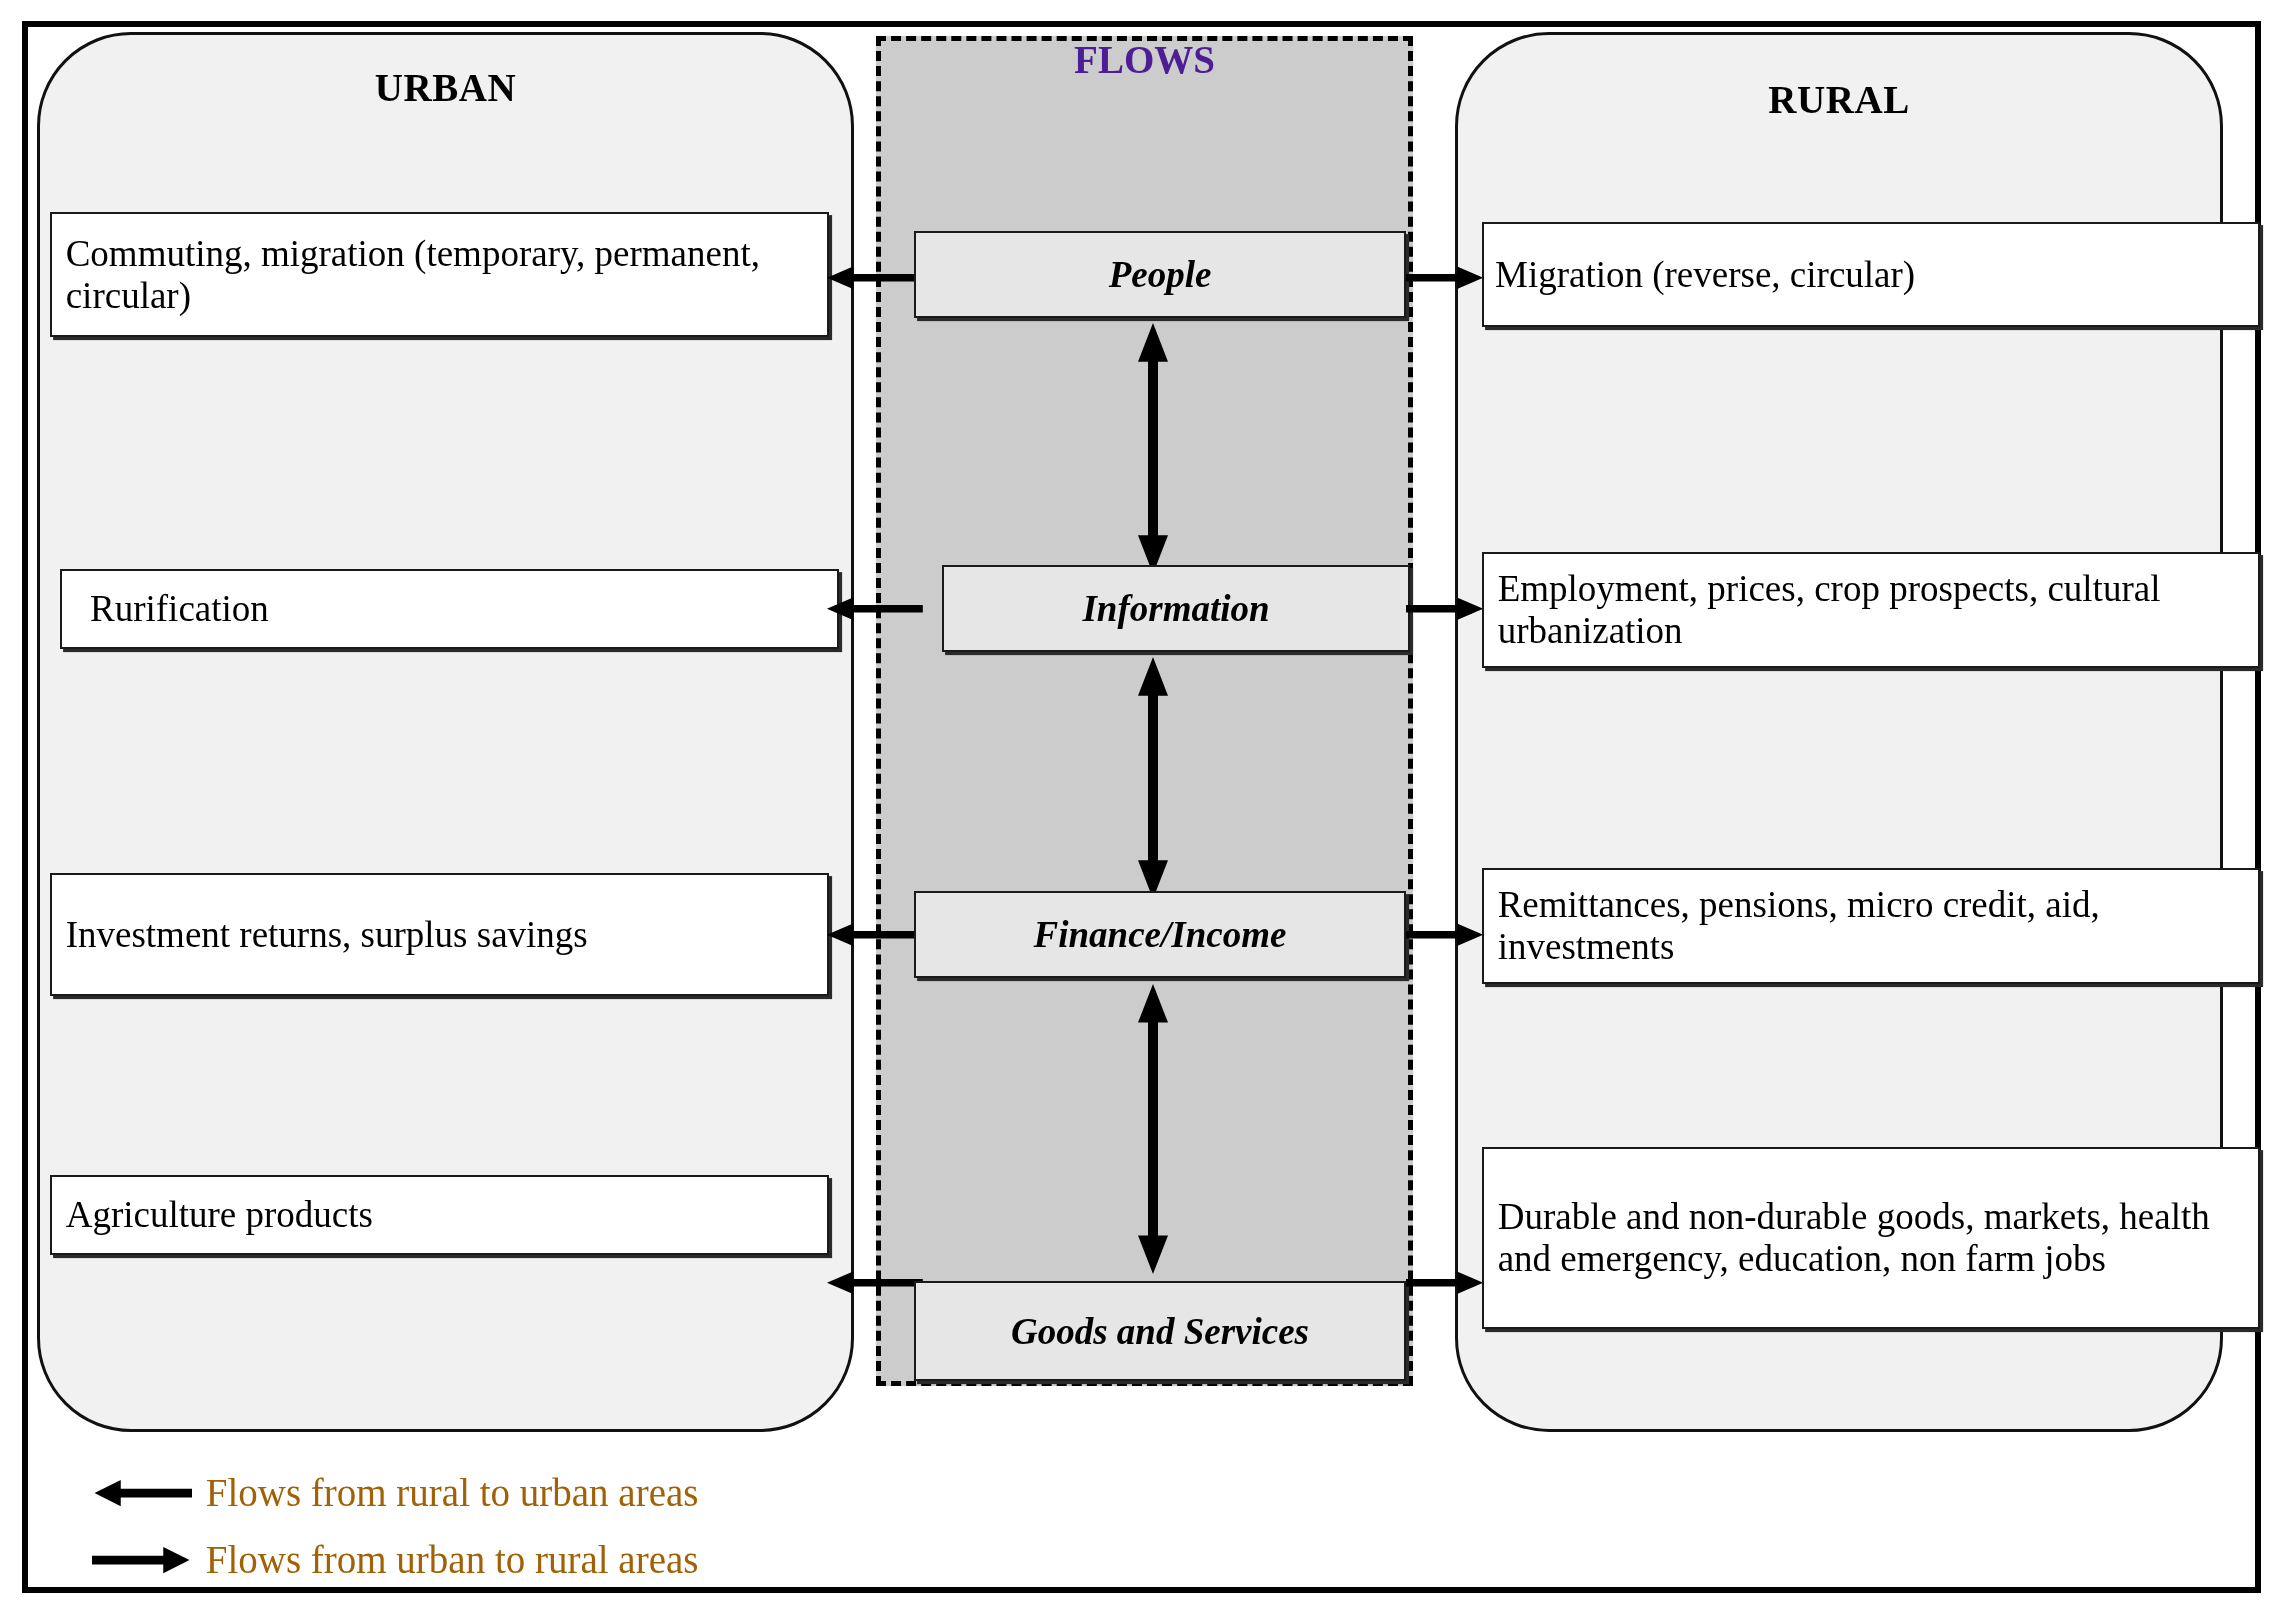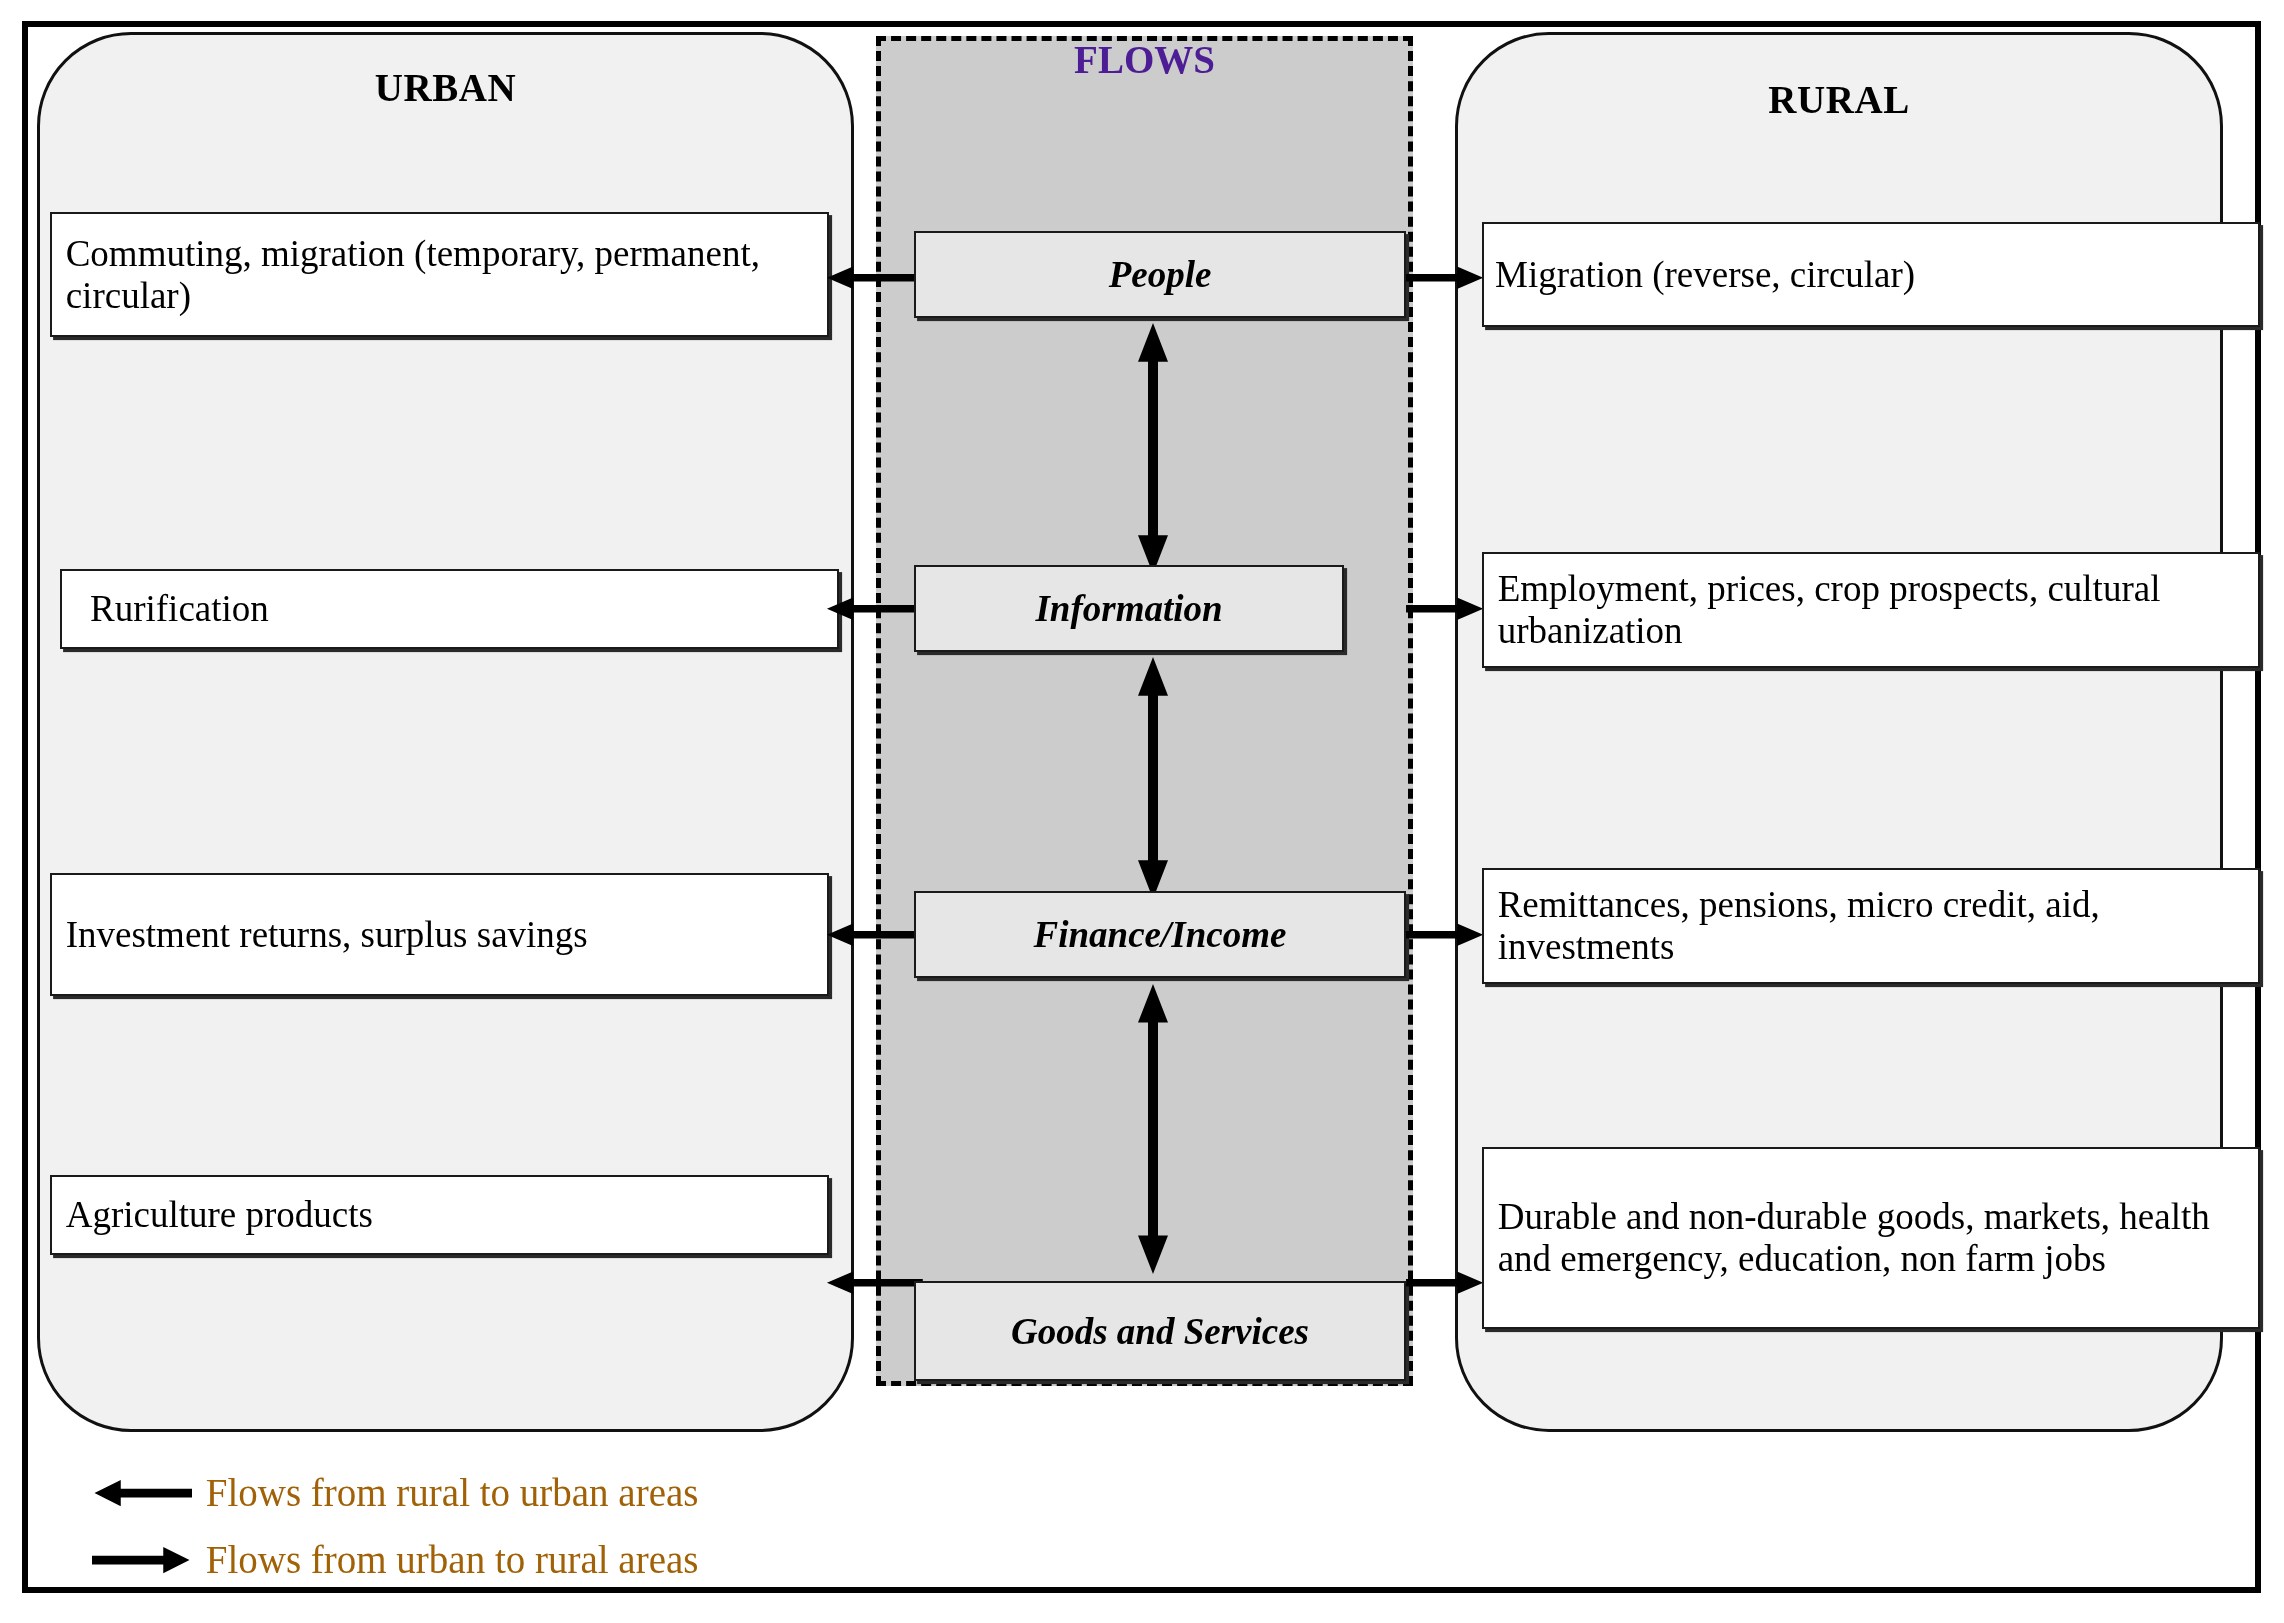--- a/index.html
+++ b/index.html
@@ -183,21 +183,21 @@
   <div class="side-box" style="left:60px; top:569px; width:779px; height:80px;padding-left:28px;">
     <span>Rurification</span>
   </div>
 
   <div class="h-arrow" style="left:823px; top:595px; width:100px;">
     <svg width="100" height="27.4" viewBox="0 0 160 44">
       <path d="M160,16 L48,16 L48,4 L6,22 L48,40 L48,28 L160,28 Z" fill="#000"></path>
     </svg>
   </div>
 
-  <div class="flow-box" style="left:914px; top:565px; width:430px; height:87px;">
+  <div class="flow-box" style="left:942px; top:565px; width:468px; height:87px;">
     <span>Information</span>
   </div>
 
   <div class="h-arrow" style="left:1406px; top:595px; width:81px;">
     <svg width="81" height="27.4" viewBox="0 0 130 44">
       <path d="M0,16 L82,16 L82,4 L124,22 L82,40 L82,28 L0,28 Z" fill="#000"></path>
     </svg>
   </div>
 
   <div class="side-box" style="left:1482px; top:552px; width:778px; height:116px;">

